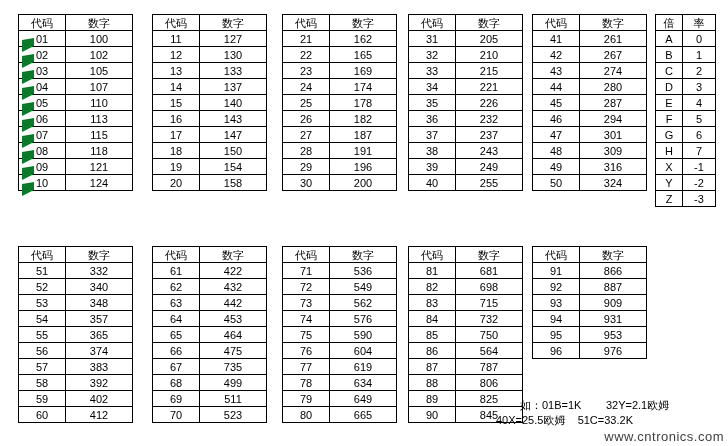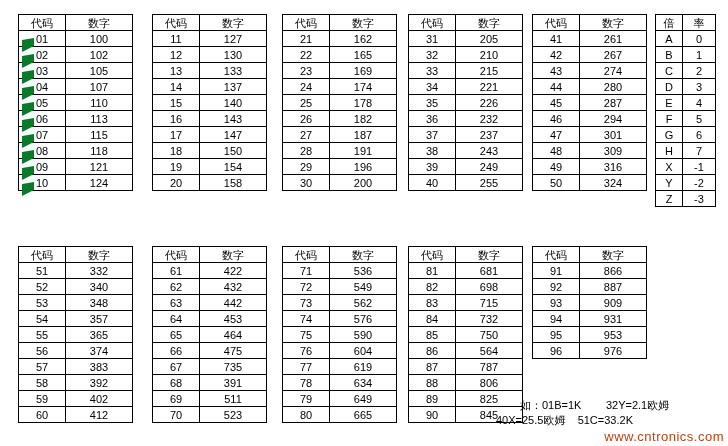--- a/index.html
+++ b/index.html
@@ -68,21 +68,21 @@
     font-size:11px;
     line-height:15px;
     white-space:pre;
     font-family:"Liberation Sans", sans-serif;
   }
   .watermark{
     position:absolute;
     right:4px;
     bottom:2px;
     font-size:13px;
-    color:#c2410c;
+    color:#404040;
     font-family:"Liberation Sans", sans-serif;
     letter-spacing:0.5px;
   }
 </style>
 </head>
 <body>
 
 <div class="sheet">
 
   <div class="grp" style="left:18px;top:14px;">
@@ -491,21 +491,21 @@
       <tr>
             <td>66</td>
             <td>475</td>
           </tr>
       <tr>
             <td>67</td>
             <td>735</td>
           </tr>
       <tr>
             <td>68</td>
-            <td>391</td>
+            <td>499</td>
           </tr>
       <tr>
             <td>69</td>
             <td>511</td>
           </tr>
       <tr>
             <td>70</td>
             <td>523</td>
           </tr>
     </tbody>

